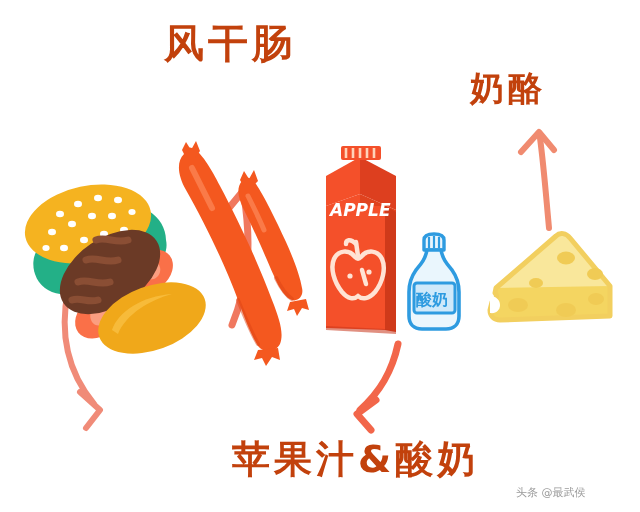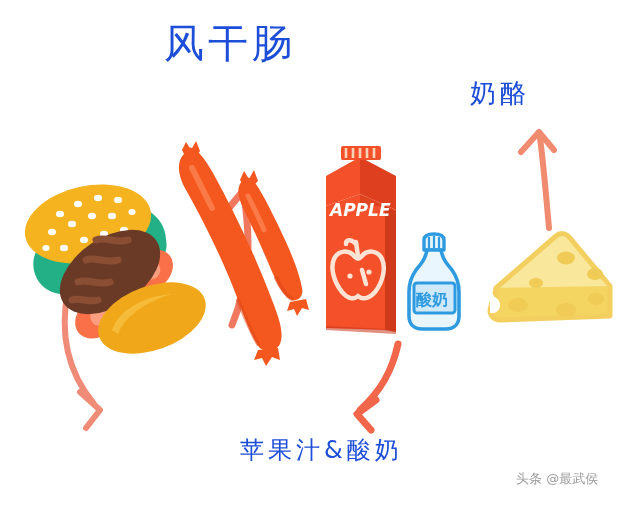--- a/index.html
+++ b/index.html
@@ -12,51 +12,51 @@
   }
   #stage {
     position: relative;
     width: 640px;
     height: 512px;
     background: #ffffff;
     overflow: hidden;
   }
   .label {
     position: absolute;
-    color: #1d4ed8;
-    font-weight: 400;
+    color: #c2410c;
+    font-weight: 700;
     letter-spacing: 4px;
     white-space: nowrap;
     font-family: "DejaVu Sans", "Liberation Sans", sans-serif;
   }
   #label-sausage {
     left: 164px;
     top: 16px;
     font-size: 40px;
   }
   #label-cheese {
     left: 470px;
-    top: 76px;
-    font-size: 26px;
+    top: 66px;
+    font-size: 34px;
   }
   #label-patty {
     left: 30px;
     top: 436px;
     font-size: 36px;
   }
   #label-juice {
-    left: 240px;
+    left: 232px;
     top: 434px;
-    font-size: 24px;
+    font-size: 38px;
   }
   #watermark {
     position: absolute;
     left: 516px;
-    top: 470px;
-    font-size: 13px;
+    top: 485px;
+    font-size: 11px;
     color: #9a9a9a;
     white-space: nowrap;
     font-family: "DejaVu Sans", "Liberation Sans", sans-serif;
   }
   .art {
     position: absolute;
     left: 0;
     top: 0;
   }
 </style>

